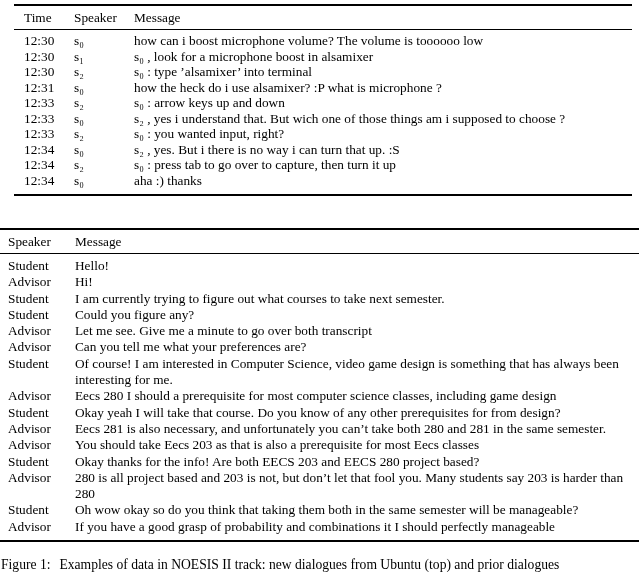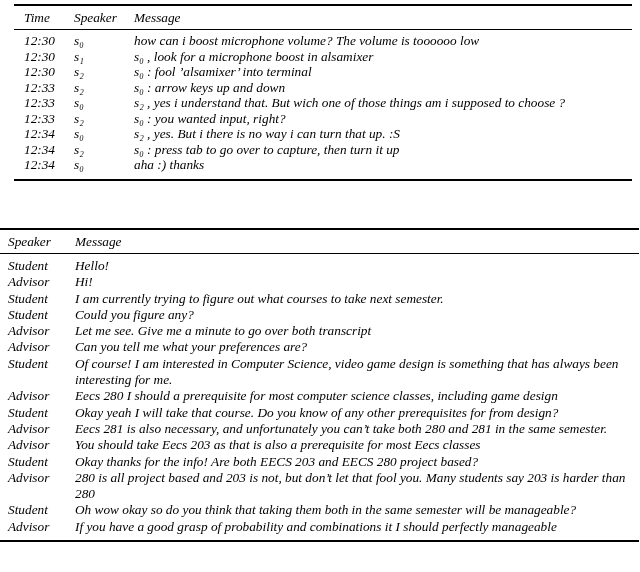--- a/index.html
+++ b/index.html
@@ -1,21 +1,20 @@
 <!DOCTYPE html>
 <html><head>
 <meta charset="utf-8">
 <style>
   html, body { margin:0; padding:0; background:#ffffff; }
   .page {
     position:relative; width:640px; height:572px; overflow:hidden;
     background:#ffffff; color:#000000;
     font-family:"Liberation Serif","DejaVu Serif",serif;
     font-size:13.3px;
-    font-style:italic;
     -webkit-font-smoothing:antialiased;
   }
   table { border-collapse:collapse; table-layout:fixed; }
   th, td { font-weight:normal; text-align:left; vertical-align:top; padding:0; }
 
   
   .t1 { position:absolute; left:14px; top:4px; width:618px; border-bottom:2px solid #000; }
   .t1 col.col-time    { width:60px; }
   .t1 col.col-speaker { width:60px; }
   .t1 thead th {
@@ -73,21 +72,26 @@
         <td class="c-msg">how can i boost microphone volume? The volume is toooooo low</td>
       </tr>
       <tr>
         <td class="c-time">12:30</td>
         <td class="c-speaker">s₁</td>
         <td class="c-msg">s₀ , look for a microphone boost in alsamixer</td>
       </tr>
       <tr>
         <td class="c-time">12:30</td>
         <td class="c-speaker">s₂</td>
-        <td class="c-msg">s₀ : fool ’alsamixer’ into terminal</td>
+        <td class="c-msg">s₀ : type ’alsamixer’ into terminal</td>
+      </tr>
+      <tr>
+        <td class="c-time">12:31</td>
+        <td class="c-speaker">s₀</td>
+        <td class="c-msg">how the heck do i use alsamixer? :P what is microphone ?</td>
       </tr>
       <tr>
         <td class="c-time">12:33</td>
         <td class="c-speaker">s₂</td>
         <td class="c-msg">s₀ : arrow keys up and down</td>
       </tr>
       <tr>
         <td class="c-time">12:33</td>
         <td class="c-speaker">s₀</td>
         <td class="c-msg">s₂ , yes i understand that. But wich one of those things am i supposed to choose ?</td>
@@ -183,14 +187,17 @@
         <td class="c-speaker">Student</td>
         <td class="c-msg">Oh wow okay so do you think that taking them both in the same semester will be manageable?</td>
       </tr>
       <tr>
         <td class="c-speaker">Advisor</td>
         <td class="c-msg">If you have a good grasp of probability and combinations it I should perfectly manageable</td>
       </tr>
     </tbody>
   </table>
 
+  <div class="caption">
+    <span class="cap-label">Figure 1:</span><span class="cap-text">Examples of data in NOESIS II track: new dialogues from Ubuntu (top) and prior dialogues</span>
+  </div>
 
 </div>
 
 </body></html>

